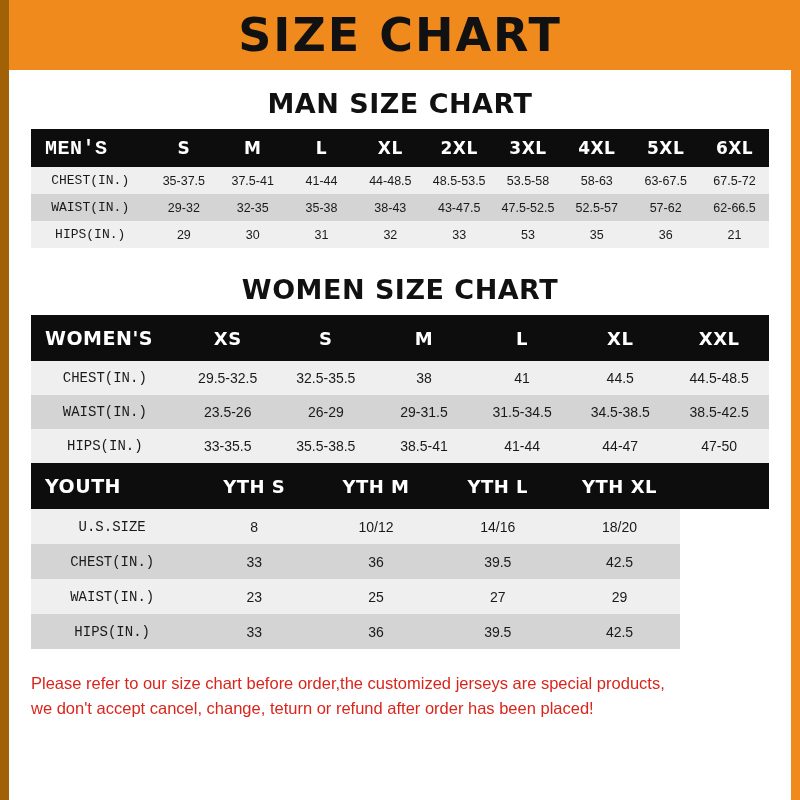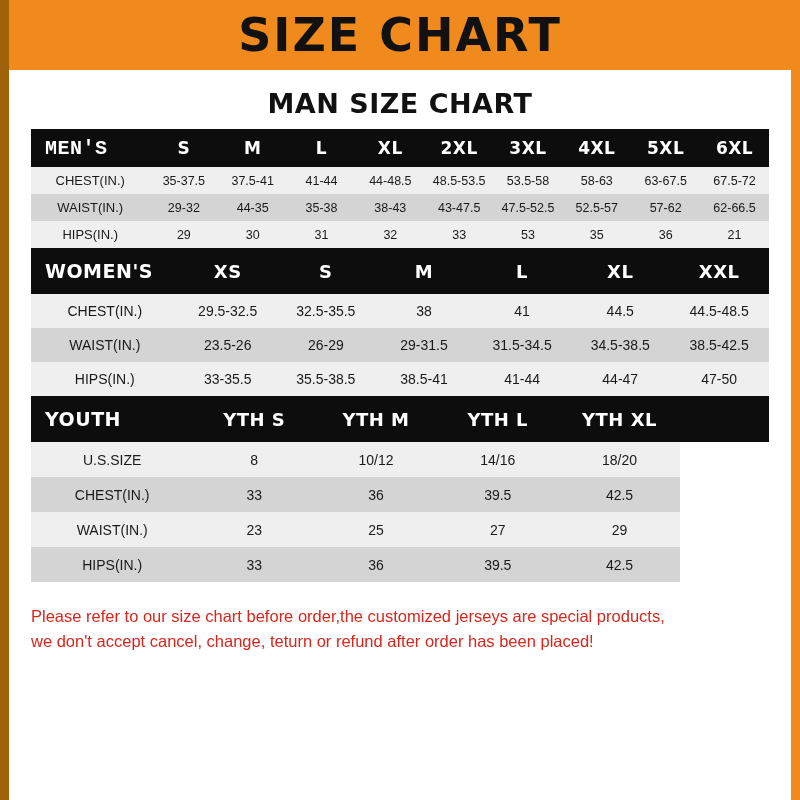--- a/index.html
+++ b/index.html
@@ -68,21 +68,21 @@
   table.size-table thead th.rowhead {
     text-align: left;
     padding-left: 14px;
   }
   table.size-table tbody td {
     text-align: center;
     color: #1a1a1a;
     font-family: "Liberation Sans", sans-serif;
   }
   table.size-table tbody td.rowhead {
-    font-family: Liberation Sans, sans-serif;
+    font-family: Liberation Mono, monospace;
     color: #1a1a1a;
   }
   tr.light td { background: #efefef; }
   tr.dark  td { background: #d4d4d4; }
 
   
   .men thead th { font-size: 17px; height: 36px; }
   .men thead th.rowhead { font-size: 20px; font-family: Liberation Mono, monospace; }
   .men tbody td { font-size: 12.5px; height: 25px; }
   .men tbody td.rowhead { font-size: 13px; }
@@ -158,21 +158,21 @@
           <td>44-48.5</td>
           <td>48.5-53.5</td>
           <td>53.5-58</td>
           <td>58-63</td>
           <td>63-67.5</td>
           <td>67.5-72</td>
         </tr>
         <tr class="dark">
           <td class="rowhead">WAIST(IN.)</td>
           <td>29-32</td>
-          <td>44-35</td>
+          <td>32-35</td>
           <td>35-38</td>
           <td>38-43</td>
           <td>43-47.5</td>
           <td>47.5-52.5</td>
           <td>52.5-57</td>
           <td>57-62</td>
           <td>62-66.5</td>
         </tr>
         <tr class="light">
           <td class="rowhead">HIPS(IN.)</td>
@@ -182,20 +182,21 @@
           <td>32</td>
           <td>33</td>
           <td>53</td>
           <td>35</td>
           <td>36</td>
           <td>21</td>
         </tr>
       </tbody>
     </table>
 
+    <div class="section-title t-women">WOMEN SIZE CHART</div>
     <table class="size-table women">
       <colgroup>
         <col style="width:20%">
           <col style="width:13.3%">
           <col style="width:13.3%">
           <col style="width:13.3%">
         <col style="width:13.3%">
           <col style="width:13.3%">
           <col style="width:13.5%">
       </colgroup>

